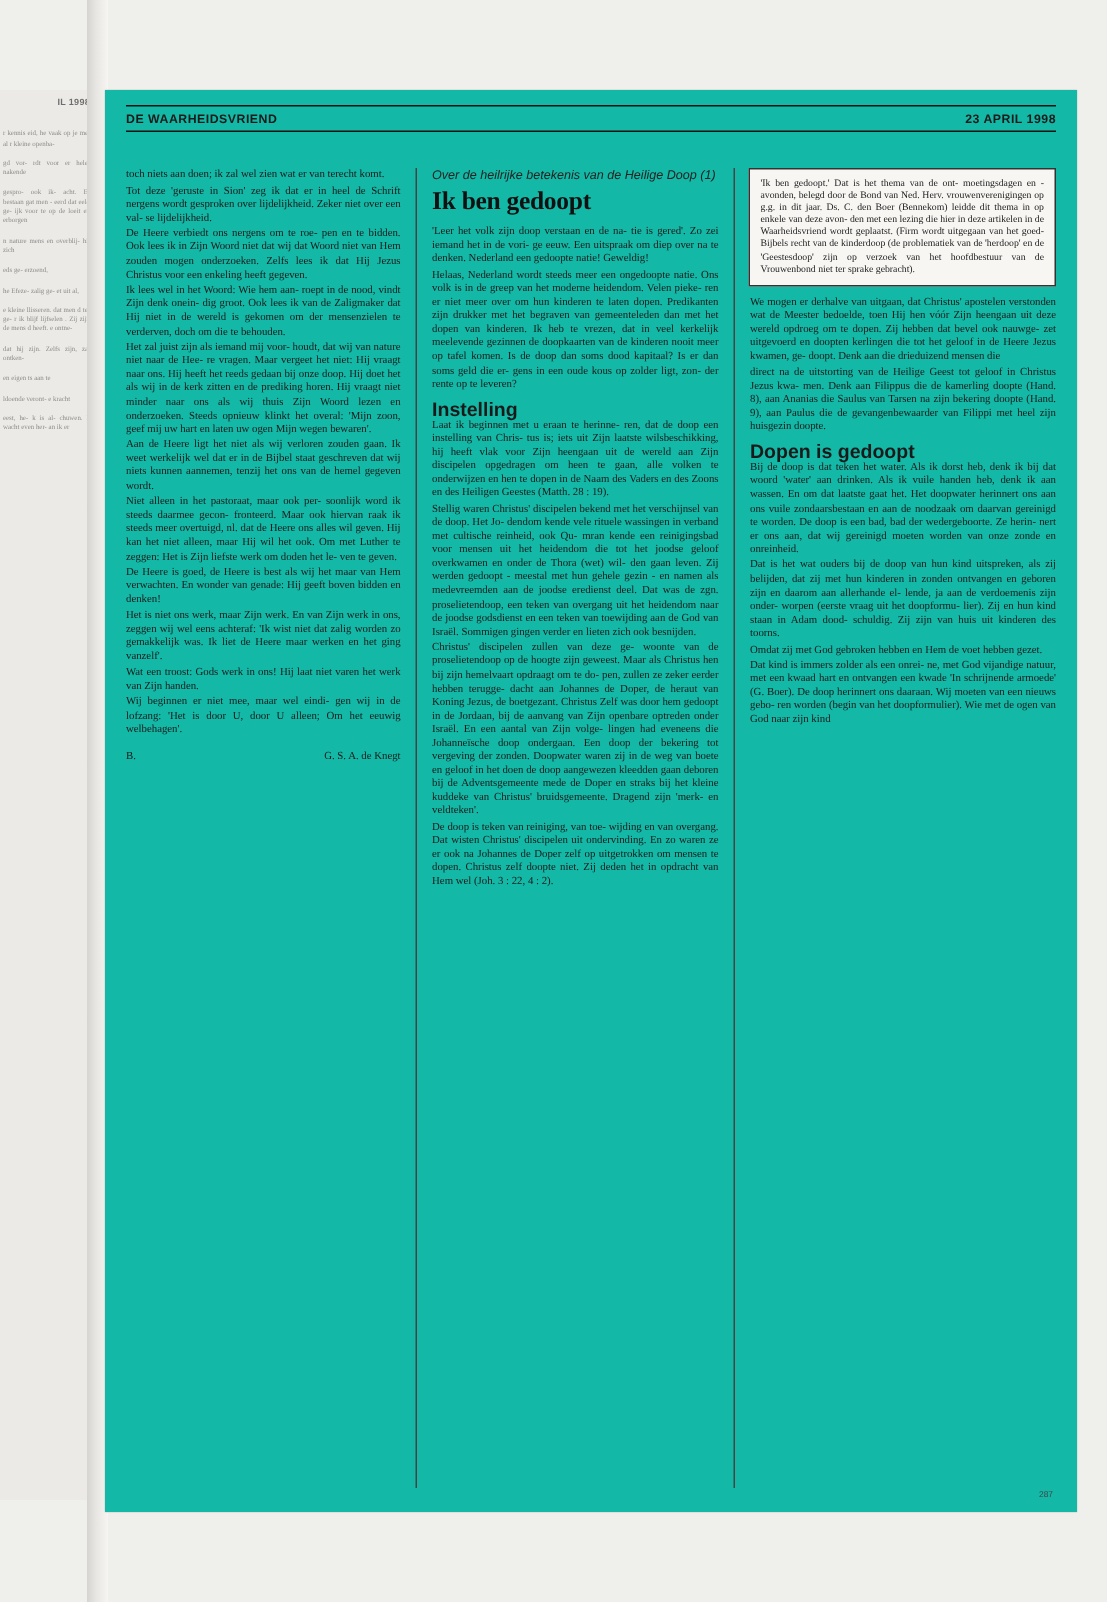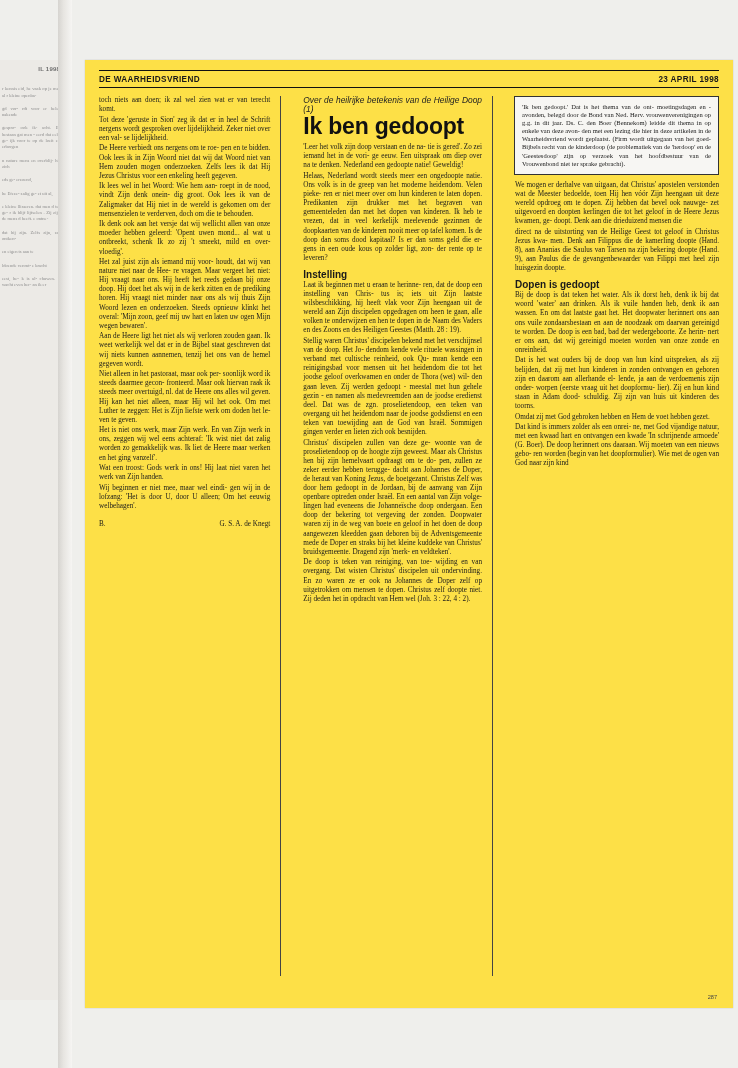--- a/index.html
+++ b/index.html
@@ -52,48 +52,48 @@
   .gutter {
     position: absolute;
     left: 58px;
     top: 0;
     width: 14px;
     height: 1068px;
     background: linear-gradient(to right, #d6d4d0 0%, #e7e5e1 40%, #f6f5f3 100%);
   }
   .sheet {
     position: absolute;
-    left: 85px;
+    left: 70px;
     top: 60px;
     width: 648px;
     height: 948px;
-    background: #fde047;
+    background: #14b8a6;
     box-shadow: 0 0 1px rgba(0,0,0,.25);
     padding: 0;
     box-sizing: border-box;
   }
   .masthead {
     position: relative;
     margin: 10px 14px 0 14px;
     border-top: 1.6px solid #111;
     border-bottom: 1.6px solid #111;
     height: 16px;
     display: flex;
     align-items: center;
     justify-content: space-between;
     font-family: "Liberation Sans", sans-serif;
     font-weight: bold;
     font-size: 8.2px;
     letter-spacing: .35px;
   }
   .content {
     position: relative;
-    margin: 8px 14px 0 14px;
+    margin: 24px 14px 0 14px;
     display: flex;
-    gap: 12px;
+    gap: 0;
     height: 880px;
   }
   .col {
     font-size: 7.2px;
     line-height: 9.1px;
     text-align: justify;
     hyphens: auto;
     box-sizing: border-box;
   }
   .col p {
@@ -116,32 +116,32 @@
     padding-left: 10px;
   }
   .kicker {
     font-family: "Liberation Sans", sans-serif;
     font-size: 8.4px;
     margin-bottom: 3px;
     color: #222;
     font-style: italic;
   }
   .headline {
-    font-family: Liberation Sans, sans-serif;
-    font-weight: bold;
-    font-size: 23px;
+    font-family: Liberation Serif, serif;
+    font-weight: bold;
+    font-size: 17px;
     line-height: 19px;
     letter-spacing: -0.2px;
     margin: 0 0 7px 0;
     color: #111;
   }
   .subhead {
     font-family: "Liberation Sans", sans-serif;
     font-weight: bold;
-    font-size: 10px;
+    font-size: 13px;
     margin: 7px 0 2px 0;
   }
   .sidebox {
     float: right;
     width: 205px;
     margin: 0 0 6px 9px;
     border: 0.9px solid #333;
     padding: 6px 7px;
     font-size: 6.5px;
     line-height: 8.1px;
@@ -197,24 +197,24 @@
     </div>
 
     <div class="content">
 
       <div class="col col1">
         <div id="col1-body">
             <p>toch niets aan doen; ik zal wel zien wat er van terecht komt.</p>
             <p>Tot deze 'geruste in Sion' zeg ik dat er in heel de Schrift nergens wordt gesproken over lijdelijkheid. Zeker niet over een val- se lijdelijkheid.</p>
             <p>De Heere verbiedt ons nergens om te roe- pen en te bidden. Ook lees ik in Zijn Woord niet dat wij dat Woord niet van Hem zouden mogen onderzoeken. Zelfs lees ik dat Hij Jezus Christus voor een enkeling heeft gegeven.</p>
             <p>Ik lees wel in het Woord: Wie hem aan- roept in de nood, vindt Zijn denk onein- dig groot. Ook lees ik van de Zaligmaker dat Hij niet in de wereld is gekomen om der mensenzielen te verderven, doch om die te behouden.</p>
-            <p>Ik denk ook aan het versje dat wij wellicht allen van onze moeder hebben geleerd: 'Opent uwen mond... al wat u ontbreekt, schenk Ik zo zij 't smeekt, mild en over- vloedig'.</p>
             <p>Het zal juist zijn als iemand mij voor- houdt, dat wij van nature niet naar de Hee- re vragen. Maar vergeet het niet: Hij vraagt naar ons. Hij heeft het reeds gedaan bij onze doop. Hij doet het als wij in de kerk zitten en de prediking horen. Hij vraagt niet minder naar ons als wij thuis Zijn Woord lezen en onderzoeken. Steeds opnieuw klinkt het overal: 'Mijn zoon, geef mij uw hart en laten uw ogen Mijn wegen bewaren'.</p>
             <p>Aan de Heere ligt het niet als wij verloren zouden gaan. Ik weet werkelijk wel dat er in de Bijbel staat geschreven dat wij niets kunnen aannemen, tenzij het ons van de hemel gegeven wordt.</p>
             <p>Niet alleen in het pastoraat, maar ook per- soonlijk word ik steeds daarmee gecon- fronteerd. Maar ook hiervan raak ik steeds meer overtuigd, nl. dat de Heere ons alles wil geven. Hij kan het niet alleen, maar Hij wil het ook. Om met Luther te zeggen: Het is Zijn liefste werk om doden het le- ven te geven.</p>
+            <p>De Heere is goed, de Heere is best als wij het maar van Hem verwachten. En wonder van genade: Hij geeft boven bidden en denken!</p>
             <p>Het is niet ons werk, maar Zijn werk. En van Zijn werk in ons, zeggen wij wel eens achteraf: 'Ik wist niet dat zalig worden zo gemakkelijk was. Ik liet de Heere maar werken en het ging vanzelf'.</p>
             <p>Wat een troost: Gods werk in ons! Hij laat niet varen het werk van Zijn handen.</p>
             <p>Wij beginnen er niet mee, maar wel eindi- gen wij in de lofzang: 'Het is door U, door U alleen; Om het eeuwig welbehagen'.</p>
           </div>
         <div class="sig">
           <span>B.</span>
           <span>G. S. A. de Knegt</span>
         </div>
       </div>
 

